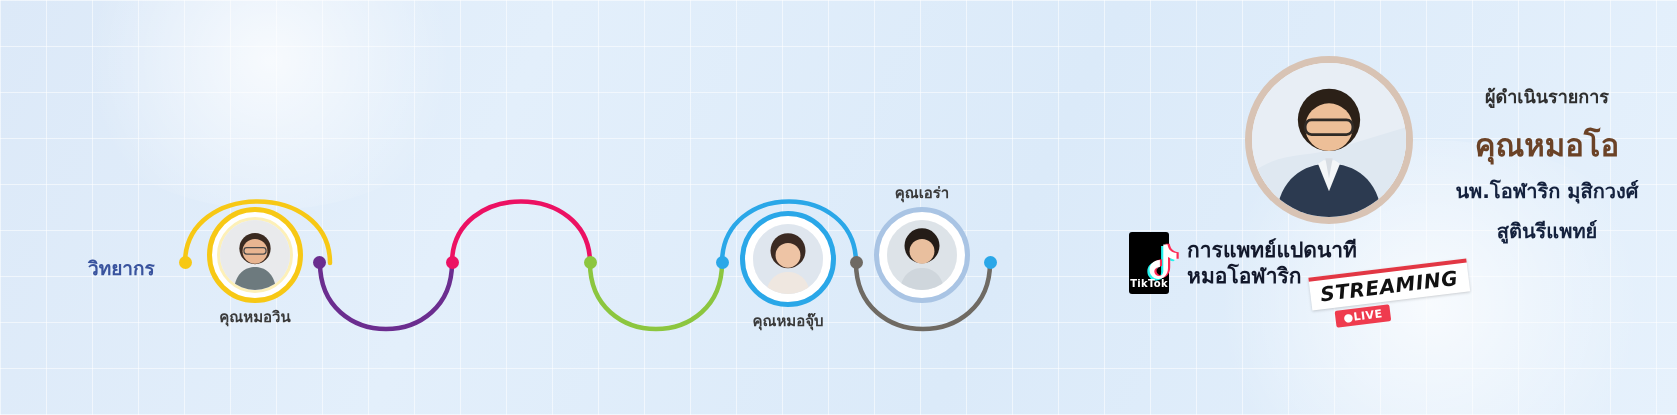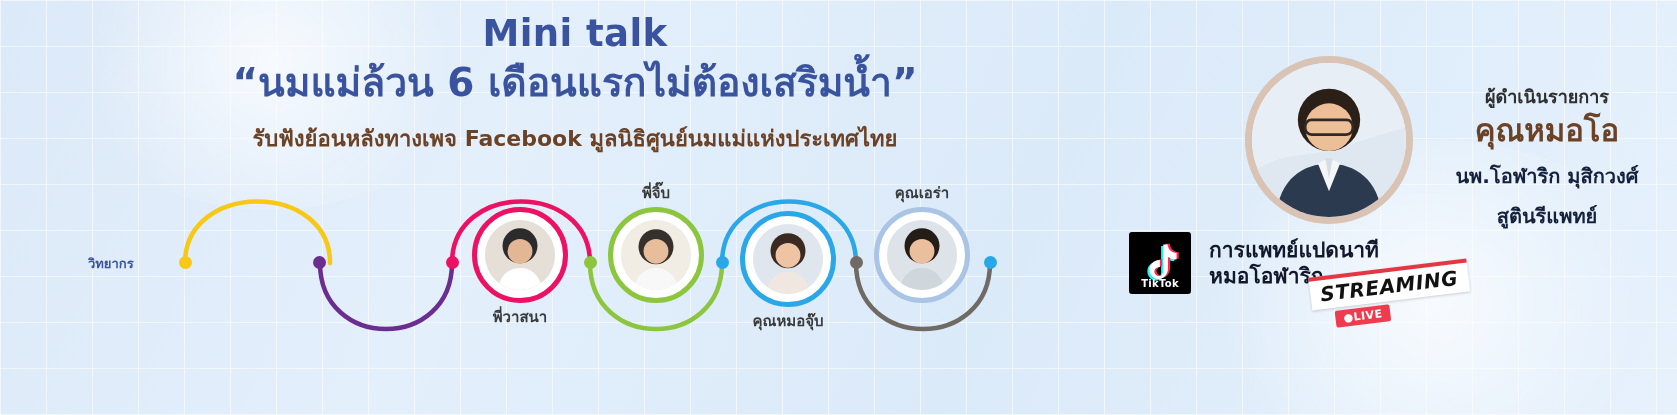--- a/index.html
+++ b/index.html
@@ -35,21 +35,21 @@
     line-height:1.25; margin-top:4px; white-space:nowrap;
   }
   .fb-line{
     font-size:22px; font-weight:bold; color:#6b4226;
     margin-top:14px; white-space:nowrap;
   }
   
   #speakers{ position:absolute; left:0; top:175px; width:1110px; height:175px; }
   .vit-label{
     position:absolute; left:88px; top:78px;
-    font-size:13px; color:#39539e; font-weight:600;
+    font-size:19px; color:#39539e; font-weight:600;
   }
   .arc-svg{ position:absolute; left:0; top:0; }
   .node{ position:absolute; }
   .ring{
     position:relative; border-radius:50%;
     display:flex; align-items:center; justify-content:center;
     background:#ffffff;
   }
   .ring .inner{
     border-radius:50%; overflow:hidden;
@@ -68,26 +68,26 @@
   
   #host{ position:absolute; right:0; top:0; width:560px; height:415px; }
   .host-photo{
     position:absolute; left:128px; top:56px; width:168px; height:168px;
     border-radius:50%; border:7px solid #d8c3b4;
     overflow:hidden; background:#eef3f8;
   }
   .host-photo .hp-inner{ position:absolute; inset:0; }
   .host-text{ position:absolute; left:305px; top:82px; width:250px; text-align:center; }
   .role{ font-size:18px; color:#2f2f2f; font-weight:600;text-align:center; }
-  .hostname{ font-size:31px; font-weight:bold; color:#6b4226; line-height:1.25; margin-top:0;}
+  .hostname{ font-size:31px; font-weight:bold; color:#6b4226; line-height:1.25; margin-top:15px;}
   .hostsub{ font-size:20px; font-weight:bold; color:#14213d; line-height:1.35; margin-top:13px;}
   
   .tiktok-wrap{ position:absolute; left:12px; top:232px; }
   .tt-icon{
-    width:62px; height:62px; border-radius:3px; background:#000;
+    width:40px; height:62px; border-radius:3px; background:#000;
     position:relative; display:inline-block; vertical-align:middle;
   }
   .tt-label{
     position:absolute; bottom:5px; left:0; width:100%;
     text-align:center; color:#fff; font-size:10px; font-weight:bold;
     letter-spacing:.3px;
   }
   .tt-text{
     display:inline-block; vertical-align:middle; margin-left:13px;
     font-size:21px; font-weight:bold; color:#12182b; line-height:1.24;
@@ -114,25 +114,20 @@
   }
 </style>
 </head>
 <body>
 
 <div id="banner">
 
   <div class="soft-glow" style="left:60px;top:-90px;width:420px;height:300px;"></div>
   <div class="soft-glow" style="left:1180px;top:140px;width:500px;height:330px;"></div>
 
-  <div class="head-wrap">
-    <div class="mini-talk">Mini talk</div>
-    <div class="thai-title">“นมแม่ล้วน 6 เดือนแรกไม่ต้องเสริมน้ำ”</div>
-    <div class="fb-line">รับฟังย้อนหลังทางเพจ Facebook มูลนิธิศูนย์นมแม่แห่งประเทศไทย</div>
-  </div>
 
   <div id="speakers">
     <div class="vit-label">วิทยากร</div>
 
     <svg class="arc-svg" width="1110" height="175" viewBox="0 0 1110 175">
       <path d="M185,88 C185,6 330,6 330,88" fill="none" stroke="#f7c815" stroke-width="4.5" stroke-linecap="round"></path>
       <path d="M320,88 C320,176 452,176 452,88" fill="none" stroke="#6b2d8f" stroke-width="4.5" stroke-linecap="round"></path>
       <path d="M452,88 C452,6 590,6 590,88" fill="none" stroke="#ec1163" stroke-width="4.5" stroke-linecap="round"></path>
       <path d="M590,88 C590,176 722,176 722,88" fill="none" stroke="#8cc63f" stroke-width="4.5" stroke-linecap="round"></path>
       <path d="M722,88 C722,6 856,6 856,88" fill="none" stroke="#2aa7e8" stroke-width="4.5" stroke-linecap="round"></path>
@@ -140,49 +135,37 @@
     </svg>
 
     <div class="dot" style="left:179px;top:81px;background:#f7c815;"></div>
     <div class="dot" style="left:313px;top:81px;background:#6b2d8f;"></div>
     <div class="dot" style="left:446px;top:81px;background:#ec1163;"></div>
     <div class="dot" style="left:584px;top:81px;background:#8cc63f;"></div>
     <div class="dot" style="left:716px;top:81px;background:#2aa7e8;"></div>
     <div class="dot" style="left:850px;top:81px;background:#6f6a63;"></div>
     <div class="dot" style="left:984px;top:81px;background:#2aa7e8;"></div>
 
-
-
-    <div class="node" style="left:472px;top:32px;">
-      <div class="ring" style="width:96px;height:96px;border:5px solid #ec1163;">
-        <div class="inner" style="width:76px;height:76px;border:3px solid #ffffff;">
+    <div class="node" style="left:207px;top:32px;">
+      <div class="ring" style="width:96px;height:96px;border:5px solid #f7c815;">
+        <div class="inner" style="width:76px;height:76px;border:3px solid #fdf0b8;">
           <svg class="face" viewBox="0 0 76 76">
-            <rect width="76" height="76" fill="#e6dfd8"></rect>
-            <circle cx="38" cy="28" r="19" fill="#2b2b2b"></circle>
-            <circle cx="38" cy="34" r="13.5" fill="#e3b695"></circle>
-            <path d="M14,76 C16,58 28,52 38,52 C48,52 60,58 62,76 Z" fill="#ffffff"></path>
+            <rect width="76" height="76" fill="#e9eaec"></rect>
+            <circle cx="38" cy="31" r="17" fill="#3a2a20"></circle>
+            <circle cx="38" cy="34" r="13.5" fill="#e8b591"></circle>
+            <rect x="26" y="30" width="24" height="7" rx="3" fill="none" stroke="#4a4a4a" stroke-width="1.4"></rect>
+            <path d="M15,76 C17,57 28,51 38,51 C48,51 59,57 61,76 Z" fill="#6d7a7e"></path>
           </svg>
         </div>
       </div>
-      <div class="nm below">พี่วาสนา</div>
-    </div>
-
-    <div class="node" style="left:608px;top:32px;">
-      <div class="ring" style="width:96px;height:96px;border:5px solid #8cc63f;">
-        <div class="inner" style="width:76px;height:76px;border:3px solid #ffffff;">
-          <svg class="face" viewBox="0 0 76 76">
-            <rect width="76" height="76" fill="#f1ece4"></rect>
-            <circle cx="38" cy="29" r="19" fill="#35302c"></circle>
-            <circle cx="38" cy="34" r="13.5" fill="#e7bd9b"></circle>
-            <path d="M14,76 C16,58 28,52 38,52 C48,52 60,58 62,76 Z" fill="#f8f8f8"></path>
-          </svg>
-        </div>
-      </div>
-      <div class="nm above">พี่จิ๊บ</div>
-    </div>
+      <div class="nm below">คุณหมอวิน</div>
+    </div>
+
+
+
 
     <div class="node" style="left:740px;top:36px;">
       <div class="ring" style="width:96px;height:96px;border:5px solid #2aa7e8;">
         <div class="inner" style="width:76px;height:76px;border:3px solid #ffffff;">
           <svg class="face" viewBox="0 0 76 76">
             <rect width="76" height="76" fill="#dfe6ee"></rect>
             <circle cx="38" cy="29" r="19" fill="#3b2a22"></circle>
             <circle cx="38" cy="34" r="13.5" fill="#eec4a5"></circle>
             <path d="M14,76 C16,58 28,52 38,52 C48,52 60,58 62,76 Z" fill="#efe7e0"></path>
           </svg>

